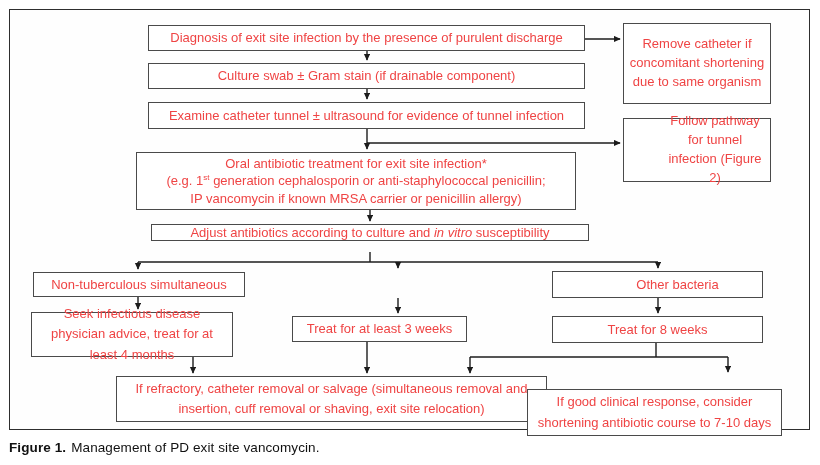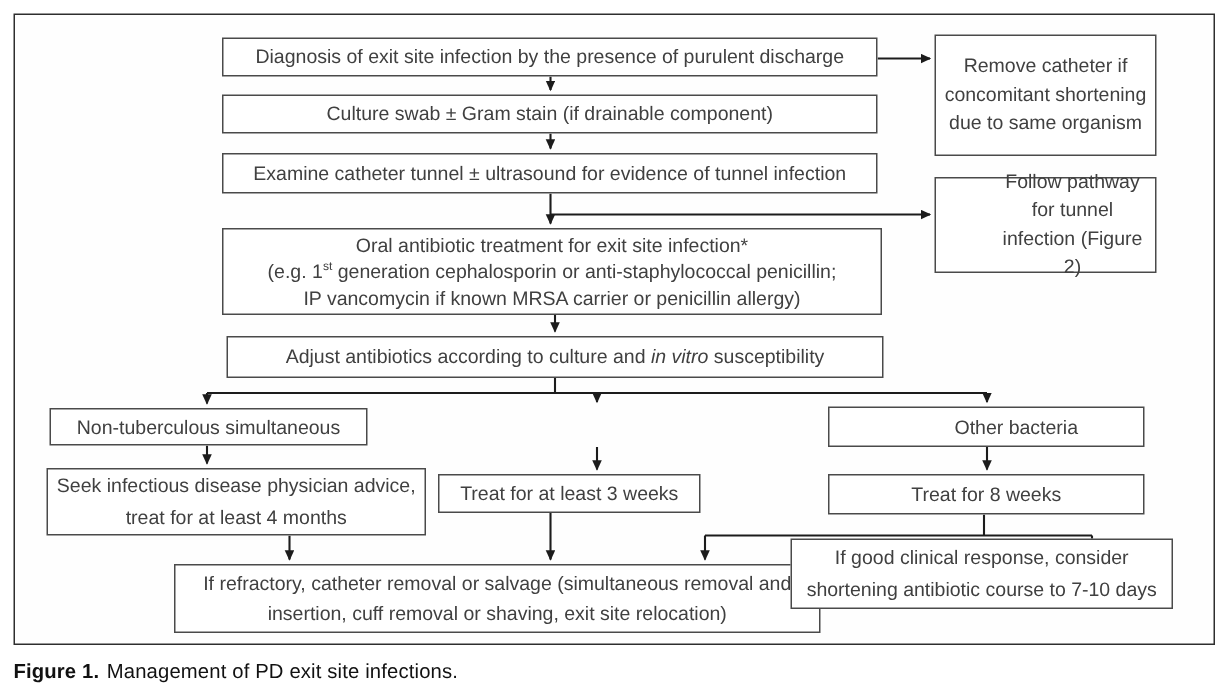--- a/index.html
+++ b/index.html
@@ -34,21 +34,21 @@
     background: #ffffff;
     border: 1.4px solid #4a4a4a;
     box-sizing: border-box;
     display: flex;
     flex-direction: column;
     align-items: center;
     justify-content: center;
     text-align: center;
     font-size: 13px;
     line-height: 1.32;
-    color: #404040;
+    color: #ef4444;
     padding: 1px 4px;
   }
   .node .inline-parts { display: inline; }
   .node i { font-style: italic; }
   sup.gen {
     font-size: 0.62em;
     vertical-align: super;
     line-height: 0;
   }
   .caption {
@@ -114,64 +114,64 @@
   </div>
 
   <div class="node" style="left:148px; top:102px; width:437px; height:27px;">
     <span>Examine catheter tunnel ± ultrasound for evidence of tunnel infection</span>
   </div>
 
   <div class="node" style="left:148px; top:63px; width:437px; height:26px;">
     <span>Culture swab ± Gram stain (if drainable component)</span>
   </div>
 
-  <div class="node" style="left:148px; top:152px; width:440px; height:58px;">
+  <div class="node" style="left:136px; top:152px; width:440px; height:58px;">
     <span>Oral antibiotic treatment for exit site infection*</span>
     <span class="inline-parts"><span>(e.g. 1</span><sup class="gen">st</sup><span> generation cephalosporin or anti-staphylococcal penicillin;</span></span>
     <span>IP vancomycin if known MRSA carrier or penicillin allergy)</span>
   </div>
 
-  <div class="node" style="left:151px; top:224px; width:438px; height:28px;text-align:right;">
+  <div class="node" style="left:151px; top:224px; width:438px; height:17px;text-align:right;">
     <span class="inline-parts"><span>Adjust antibiotics according to culture and </span><i>in vitro</i><span> susceptibility</span></span>
   </div>
 
   <div class="node" style="left:623px; top:23px; width:148px; height:81px; line-height:1.45;">
     <span>Remove catheter if concomitant shortening due to same organism</span>
   </div>
 
   <div class="node" style="left:623px; top:118px; width:148px; height:64px; line-height:1.45;padding-left:40px;">
     <span>Follow pathway for tunnel infection (Figure 2)</span>
   </div>
 
   <div class="node" style="left:33px; top:272px; width:212px; height:25px;">
     <span>Non-tuberculous simultaneous</span>
   </div>
 
 
   <div class="node" style="left:552px; top:271px; width:211px; height:27px;padding-left:44px;">
     <span>Other bacteria</span>
   </div>
 
-  <div class="node" style="left:31px; top:312px; width:253px; height:45px; line-height:1.55;">
+  <div class="node" style="left:31px; top:312px; width:202px; height:45px; line-height:1.55;">
     <span>Seek infectious disease physician advice, treat for at least 4 months</span>
   </div>
 
   <div class="node" style="left:292px; top:316px; width:175px; height:26px;">
     <span>Treat for at least 3 weeks</span>
   </div>
 
   <div class="node" style="left:552px; top:316px; width:211px; height:27px;">
     <span>Treat for 8 weeks</span>
   </div>
 
   <div class="node" style="left:116px; top:376px; width:431px; height:46px; line-height:1.55;">
     <span>If refractory, catheter removal or salvage (simultaneous removal and insertion, cuff removal or shaving, exit site relocation)</span>
   </div>
 
-  <div class="node" style="left:527px; top:359px; width:255px; height:47px; line-height:1.55;">
+  <div class="node" style="left:527px; top:389px; width:255px; height:47px; line-height:1.55;">
     <span>If good clinical response, consider shortening antibiotic course to 7-10 days</span>
   </div>
 
   <div class="caption">
-    <span class="cap-label">Figure 1.</span><span>Management of PD exit site infections.</span>
+    <span class="cap-label">Figure 1.</span><span>Management of PD exit site vancomycin.</span>
   </div>
 
 </div>
 
 </body></html>

